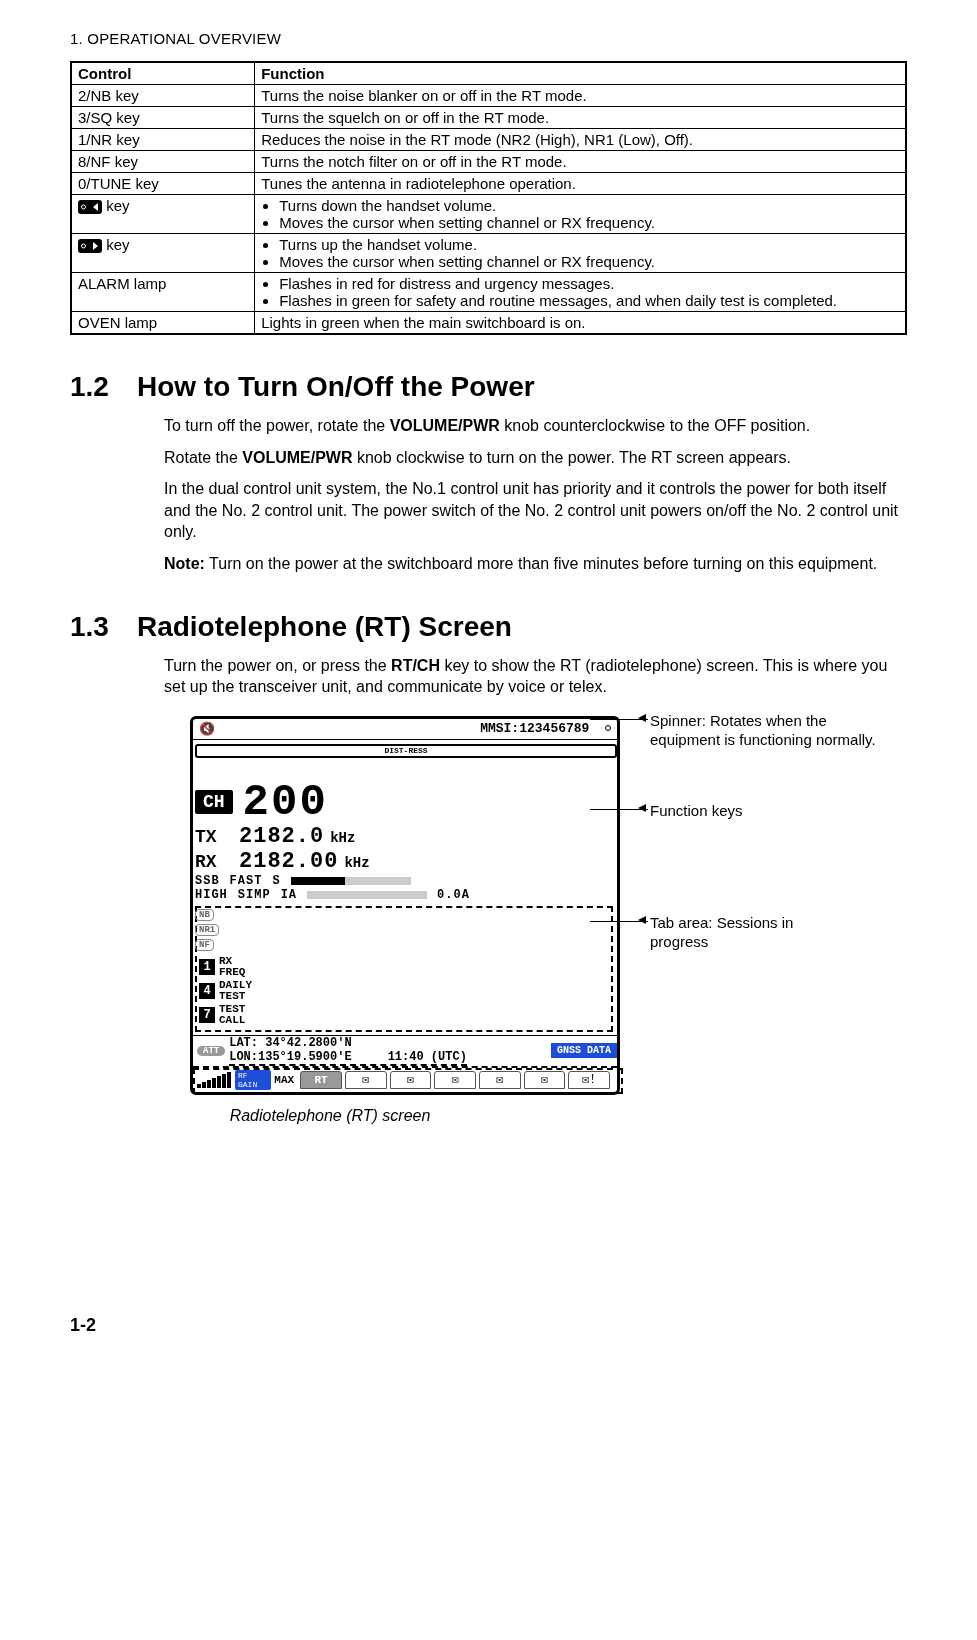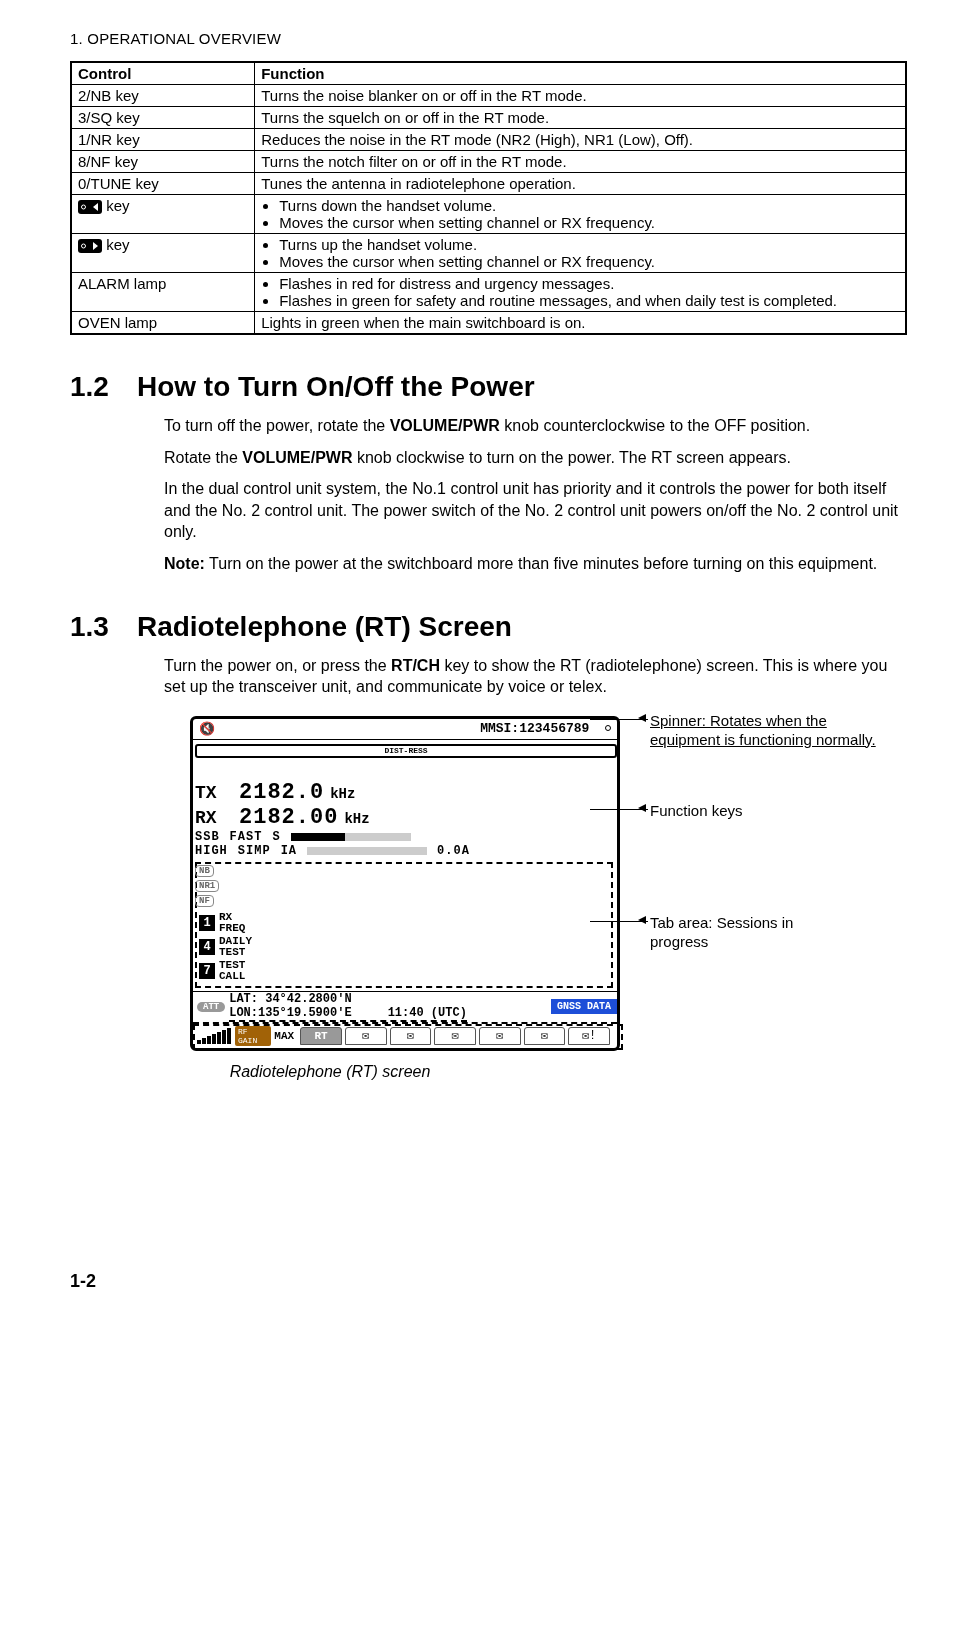--- a/index.html
+++ b/index.html
@@ -161,21 +161,21 @@
     background:#1d4ed8; color:#fff;
     font-size:10px; padding:2px 6px; margin-left:auto;
   }
   .rt-bottom {
     border-top:2px dashed #000;
     display:flex; align-items:center;
     padding:2px 4px;
   }
   .sig-bars{display:inline-flex; gap:1px; align-items:flex-end; margin-right:4px;}
   .sig-bars span{display:inline-block; width:4px; background:#000;}
-  .rfgain{background:#a16207; color:#fff; font-size:8px; padding:1px 3px; border-radius:2px; margin-right:3px;}
+  .rfgain{background:#1d4ed8; color:#fff; font-size:8px; padding:1px 3px; border-radius:2px; margin-right:3px;}
   .tab{
     border:1px solid #555; border-radius:3px 3px 0 0;
     width:46px; height:18px; margin-right:3px;
     display:flex; align-items:center; justify-content:center;
     font-size:11px;
   }
   .tab.active{background:#999; color:#fff; font-weight:bold;}
   .env{ font-size:12px; }
   .dashed-box-tab {
     position:absolute; left:0; bottom:-2px;
@@ -327,20 +327,24 @@
         <span>
           <span>MMSI:</span><span>123456789</span>
           &nbsp;<span class="spinner-dot"></span>
         </span>
       </div>
       <div class="rt-main">
         <div class="rt-left">
           <div class="dist-badge">DIST-RESS</div>
         </div>
         <div class="rt-center">
+          <div class="ch-row">
+            <span class="ch-label">CH</span>
+            <span class="ch-val">200</span>
+          </div>
           <div class="freq-row">
             <span class="freq-lbl">TX</span>
             <span class="freq-val">2182.0</span>
             <span class="freq-unit">kHz</span>
           </div>
           <div class="freq-row">
             <span class="freq-lbl">RX</span>
             <span class="freq-val">2182.00</span>
             <span class="freq-unit">kHz</span>
           </div>
@@ -424,21 +428,21 @@
         <span class="tab">
             <span class="env">✉</span>
           </span>
         <span class="tab">
             <span class="env">✉!</span>
           </span>
       </div>
       <div class="dashed-box-tab"></div>
     </div>
 
-    <div class="callout" style="left:460px; top:-4px; width:240px;text-decoration:underline;">
+    <div class="callout" style="left:460px; top:-4px; width:240px;">
       <span class="arrow-line"></span><span class="arrow"></span>
       <span>Spinner: Rotates when the equipment is functioning normally.</span>
     </div>
     <div class="callout" style="left:460px; top:86px;">
       <span class="arrow-line"></span><span class="arrow"></span>
       <span>Function keys</span>
     </div>
     <div class="callout" style="left:460px; top:198px; width:200px;">
       <span class="arrow-line"></span><span class="arrow"></span>
       <span>Tab area: Sessions in progress</span>

